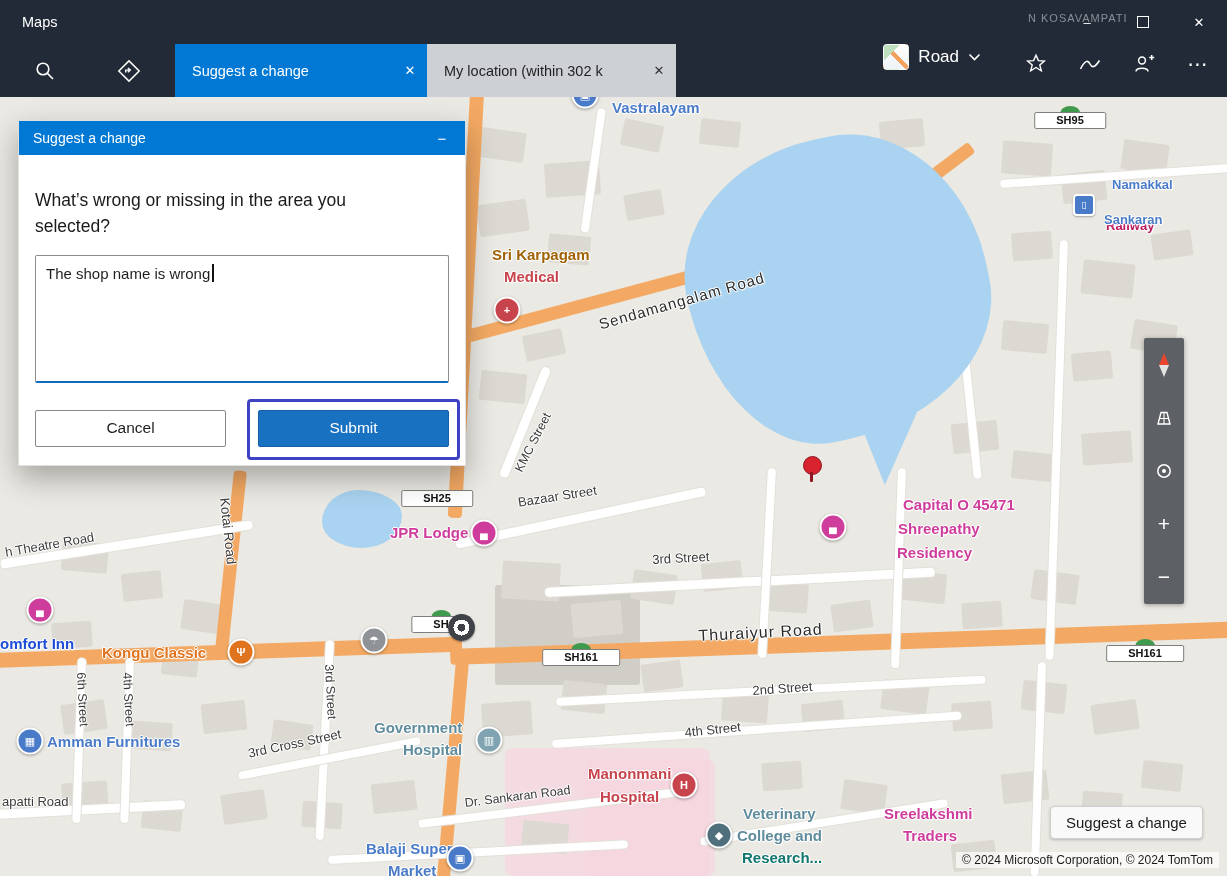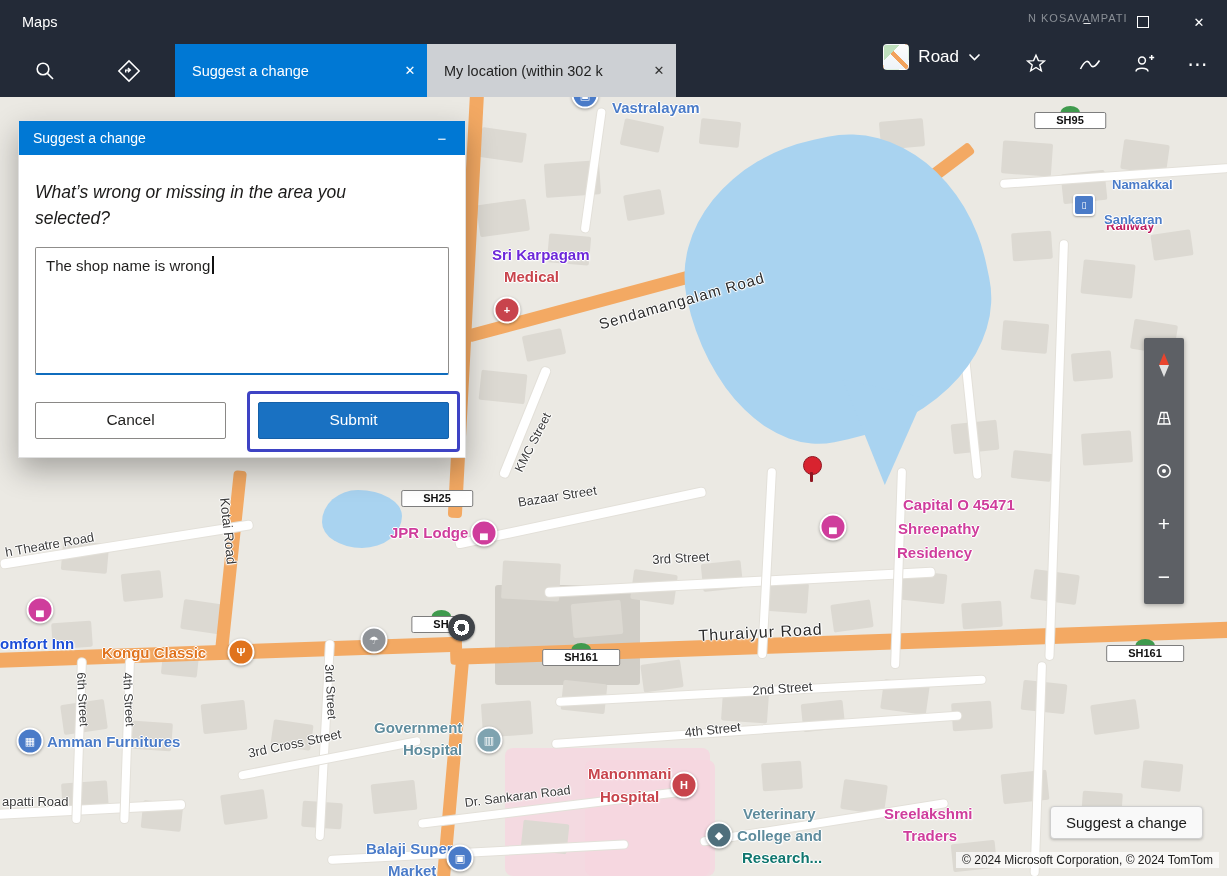--- a/index.html
+++ b/index.html
@@ -60,21 +60,21 @@
   .roadtext{font-size:17px;}
   .clusterbtn{display:flex;align-items:center;justify-content:center;width:30px;height:40px;}
   .more{font-size:20px;letter-spacing:1px;}
   
   .dialog{position:absolute;left:18px;top:120px;width:446px;background:#fff;z-index:40;
           box-shadow:0 12px 28px rgba(0,0,0,.30);border:1px solid rgba(0,0,0,.12);}
   .dlg-head{height:34px;background:#0078d4;color:#fff;display:flex;align-items:center;}
   .dlg-title{font-size:14px;padding-left:14px;flex:1;}
   .dlg-min{width:46px;text-align:center;font-size:15px;}
   .dlg-body{padding:14px 16px 18px 16px;}
-  .dlg-q{font-size:17.5px;color:#1b1a19;line-height:1.5;max-width:385px;margin-top:10px;font-style:italic;}
+  .dlg-q{font-size:17.5px;color:#1b1a19;line-height:1.5;max-width:385px;margin-top:18px;}
   .dlg-hint{font-size:13.5px;color:#666462;line-height:1.55;margin-top:9px;max-width:410px;}
   .dlg-ta{margin-top:15px;height:109px;border:1px solid #8f8d8b;border-bottom:2px solid #0f6cbd;
           border-radius:2px;padding:8px 10px;font-size:15px;color:#201f1e;background:#fff;}
   .caret{display:inline-block;width:1.5px;height:18px;background:#111;margin-left:2px;vertical-align:-3px;}
   .dlg-row{display:flex;gap:32px;margin-top:27px;}
   .btnwrap{flex:1;position:relative;}
   .btn{width:100%;height:37px;font-size:15.5px;border-radius:2px;display:flex;align-items:center;
        justify-content:center;font-family:inherit;}
   .btn-submit{background:#1971c2;color:#fff;border:1px solid #1560a8;}
   .btn-cancel{background:#fff;color:#201f1e;border:1px solid #8a8886;}
@@ -199,21 +199,21 @@
       <div class="road rw" style="left: 898px; top: 468px; width: 8px; height: 200px; transform: rotate(2deg);"></div>
       <div class="road rw" style="left: 1038px; top: 662px; width: 8px; height: 214px; transform: rotate(2deg);"></div>
       <div class="road rw" style="left: 598px; top: 108px; width: 8px; height: 125px; transform: rotate(8deg);"></div>
       <div class="road rw" style="left: 328px; top: 856px; width: 300px; height: 8px; transform: rotate(-3deg);"></div>
       <div class="road rw" style="left: 700px; top: 838px; width: 250px; height: 8px; transform: rotate(-9deg);"></div>
       <div class="road rw" style="left: 955px; top: 300px; width: 8px; height: 180px; transform: rotate(-6deg);"></div>
       <div class="road rw" style="left: 1000px; top: 180px; width: 230px; height: 8px; transform: rotate(-4deg);"></div>
       <div class="road rw" style="left: 1060px; top: 240px; width: 8px; height: 420px; transform: rotate(2deg);"></div>
       <div class="mlabel" style="left: 601px; top: 76px; color: rgb(74, 123, 200); font-size: 15px; font-weight: 600; letter-spacing: 0px; transform: rotate(0deg);">Tamilnadu Khadi</div>
       <div class="mlabel" style="left: 612px; top: 99px; color: rgb(74, 123, 200); font-size: 15px; font-weight: 600; letter-spacing: 0px; transform: rotate(0deg);">Vastralayam</div>
-      <div class="mlabel" style="left: 492px; top: 246px; color: #6d28d9; font-size: 15px; font-weight: 600; letter-spacing: 0px; transform: rotate(0deg);">Sri Karpagam</div>
+      <div class="mlabel" style="left: 492px; top: 246px; color: #a16207; font-size: 15px; font-weight: 600; letter-spacing: 0px; transform: rotate(0deg);">Sri Karpagam</div>
       <div class="mlabel" style="left: 504px; top: 268px; color: rgb(200, 68, 76); font-size: 15px; font-weight: 600; letter-spacing: 0px; transform: rotate(0deg);">Medical</div>
       <div class="mlabel" style="left: 597px; top: 316px; color: rgb(44, 44, 44); font-size: 15px; font-weight: 400; letter-spacing: 1px; transform: rotate(-16deg);">Sendamangalam Road</div>
       <div class="mlabel" style="left: 1112px; top: 178px; color: rgb(74, 123, 200); font-size: 13px; font-weight: 600; letter-spacing: 0px; transform: rotate(0deg);">Namakkal</div>
       <div class="mlabel" style="left: 1106px; top: 196px; color: #be185d; font-size: 13px; font-weight: 600; letter-spacing: 0px; transform: rotate(0deg); margin-top: 23px;">Railway</div>
       <div class="mlabel" style="left: 1104px; top: 213px; color: rgb(74, 123, 200); font-size: 13px; font-weight: 600; letter-spacing: 0px; transform: rotate(0deg);">Sankaran</div>
       <div class="mlabel" style="left: 903px; top: 496px; color: rgb(207, 61, 156); font-size: 15px; font-weight: 600; letter-spacing: 0px; transform: rotate(0deg);">Capital O 45471</div>
       <div class="mlabel" style="left: 898px; top: 520px; color: rgb(207, 61, 156); font-size: 15px; font-weight: 600; letter-spacing: 0px; transform: rotate(0deg);">Shreepathy</div>
       <div class="mlabel" style="left: 897px; top: 544px; color: rgb(207, 61, 156); font-size: 15px; font-weight: 600; letter-spacing: 0px; transform: rotate(0deg);">Residency</div>
       <div class="mlabel" style="left: 390px; top: 524px; color: rgb(207, 61, 156); font-size: 15px; font-weight: 600; letter-spacing: 0px; transform: rotate(0deg);">JPR Lodge</div>
       <div class="mlabel" style="left: 517px; top: 496px; color: rgb(58, 58, 58); font-size: 13px; font-weight: 400; letter-spacing: 0px; transform: rotate(-9deg);">Bazaar Street</div>

